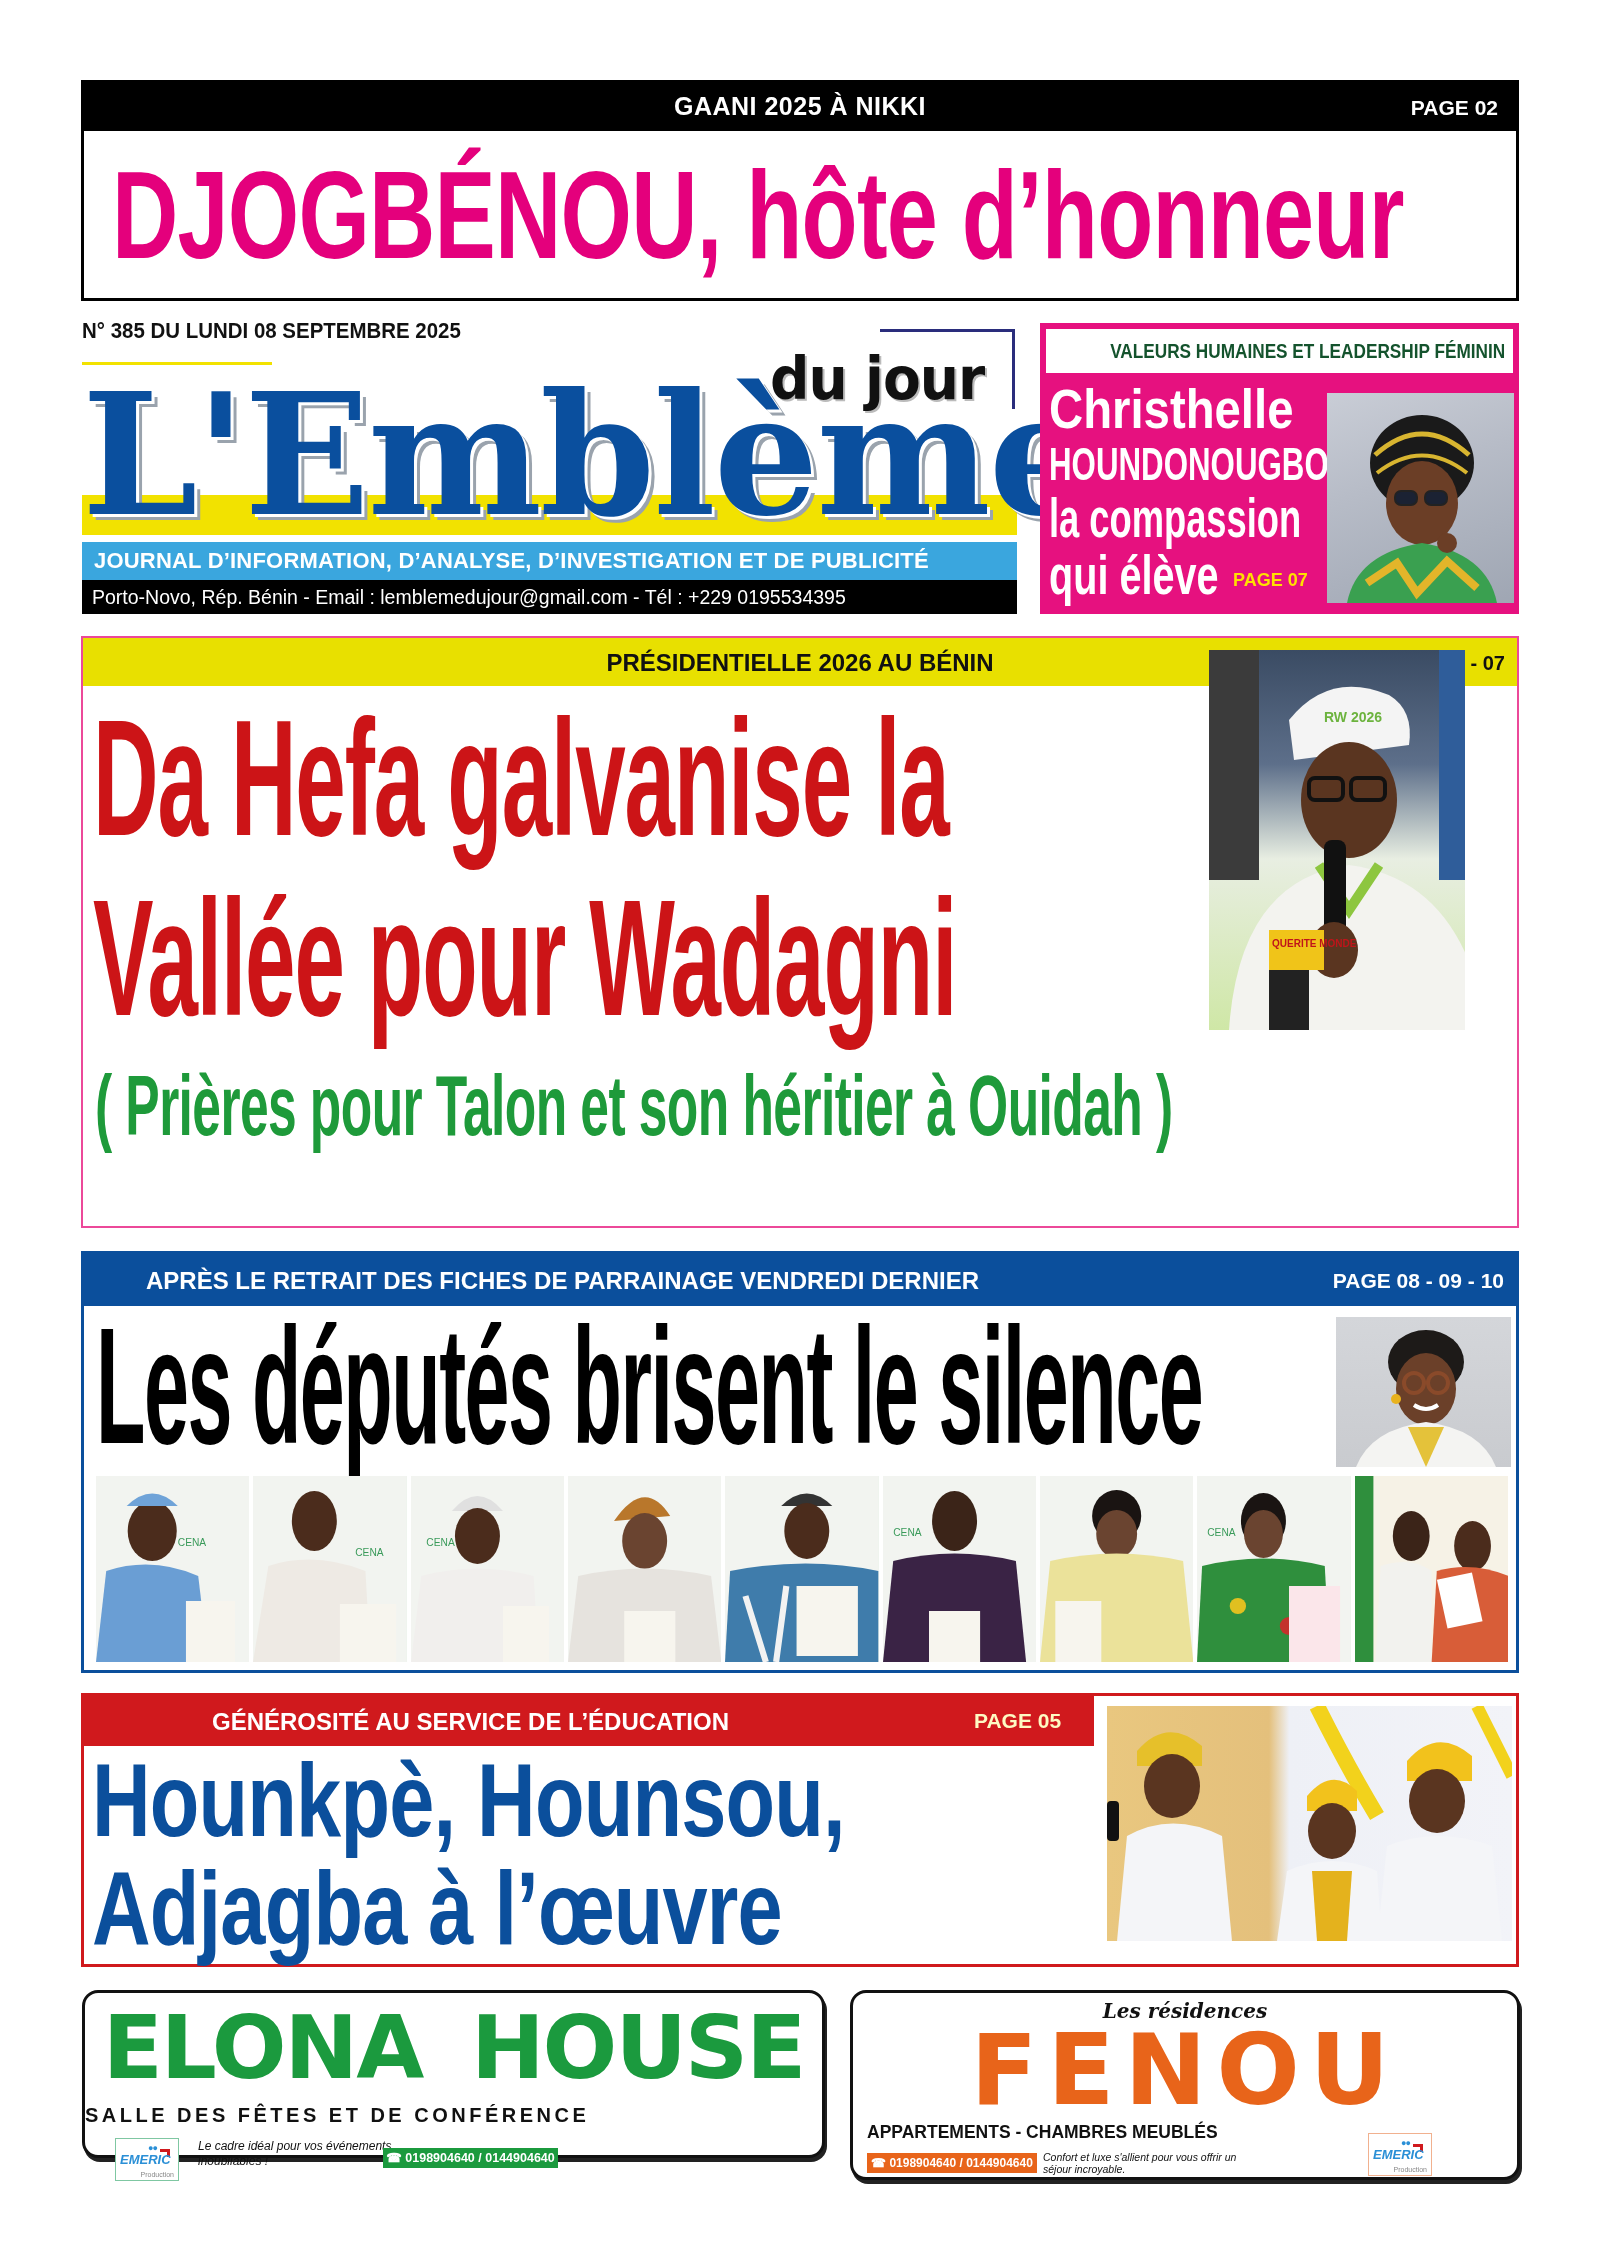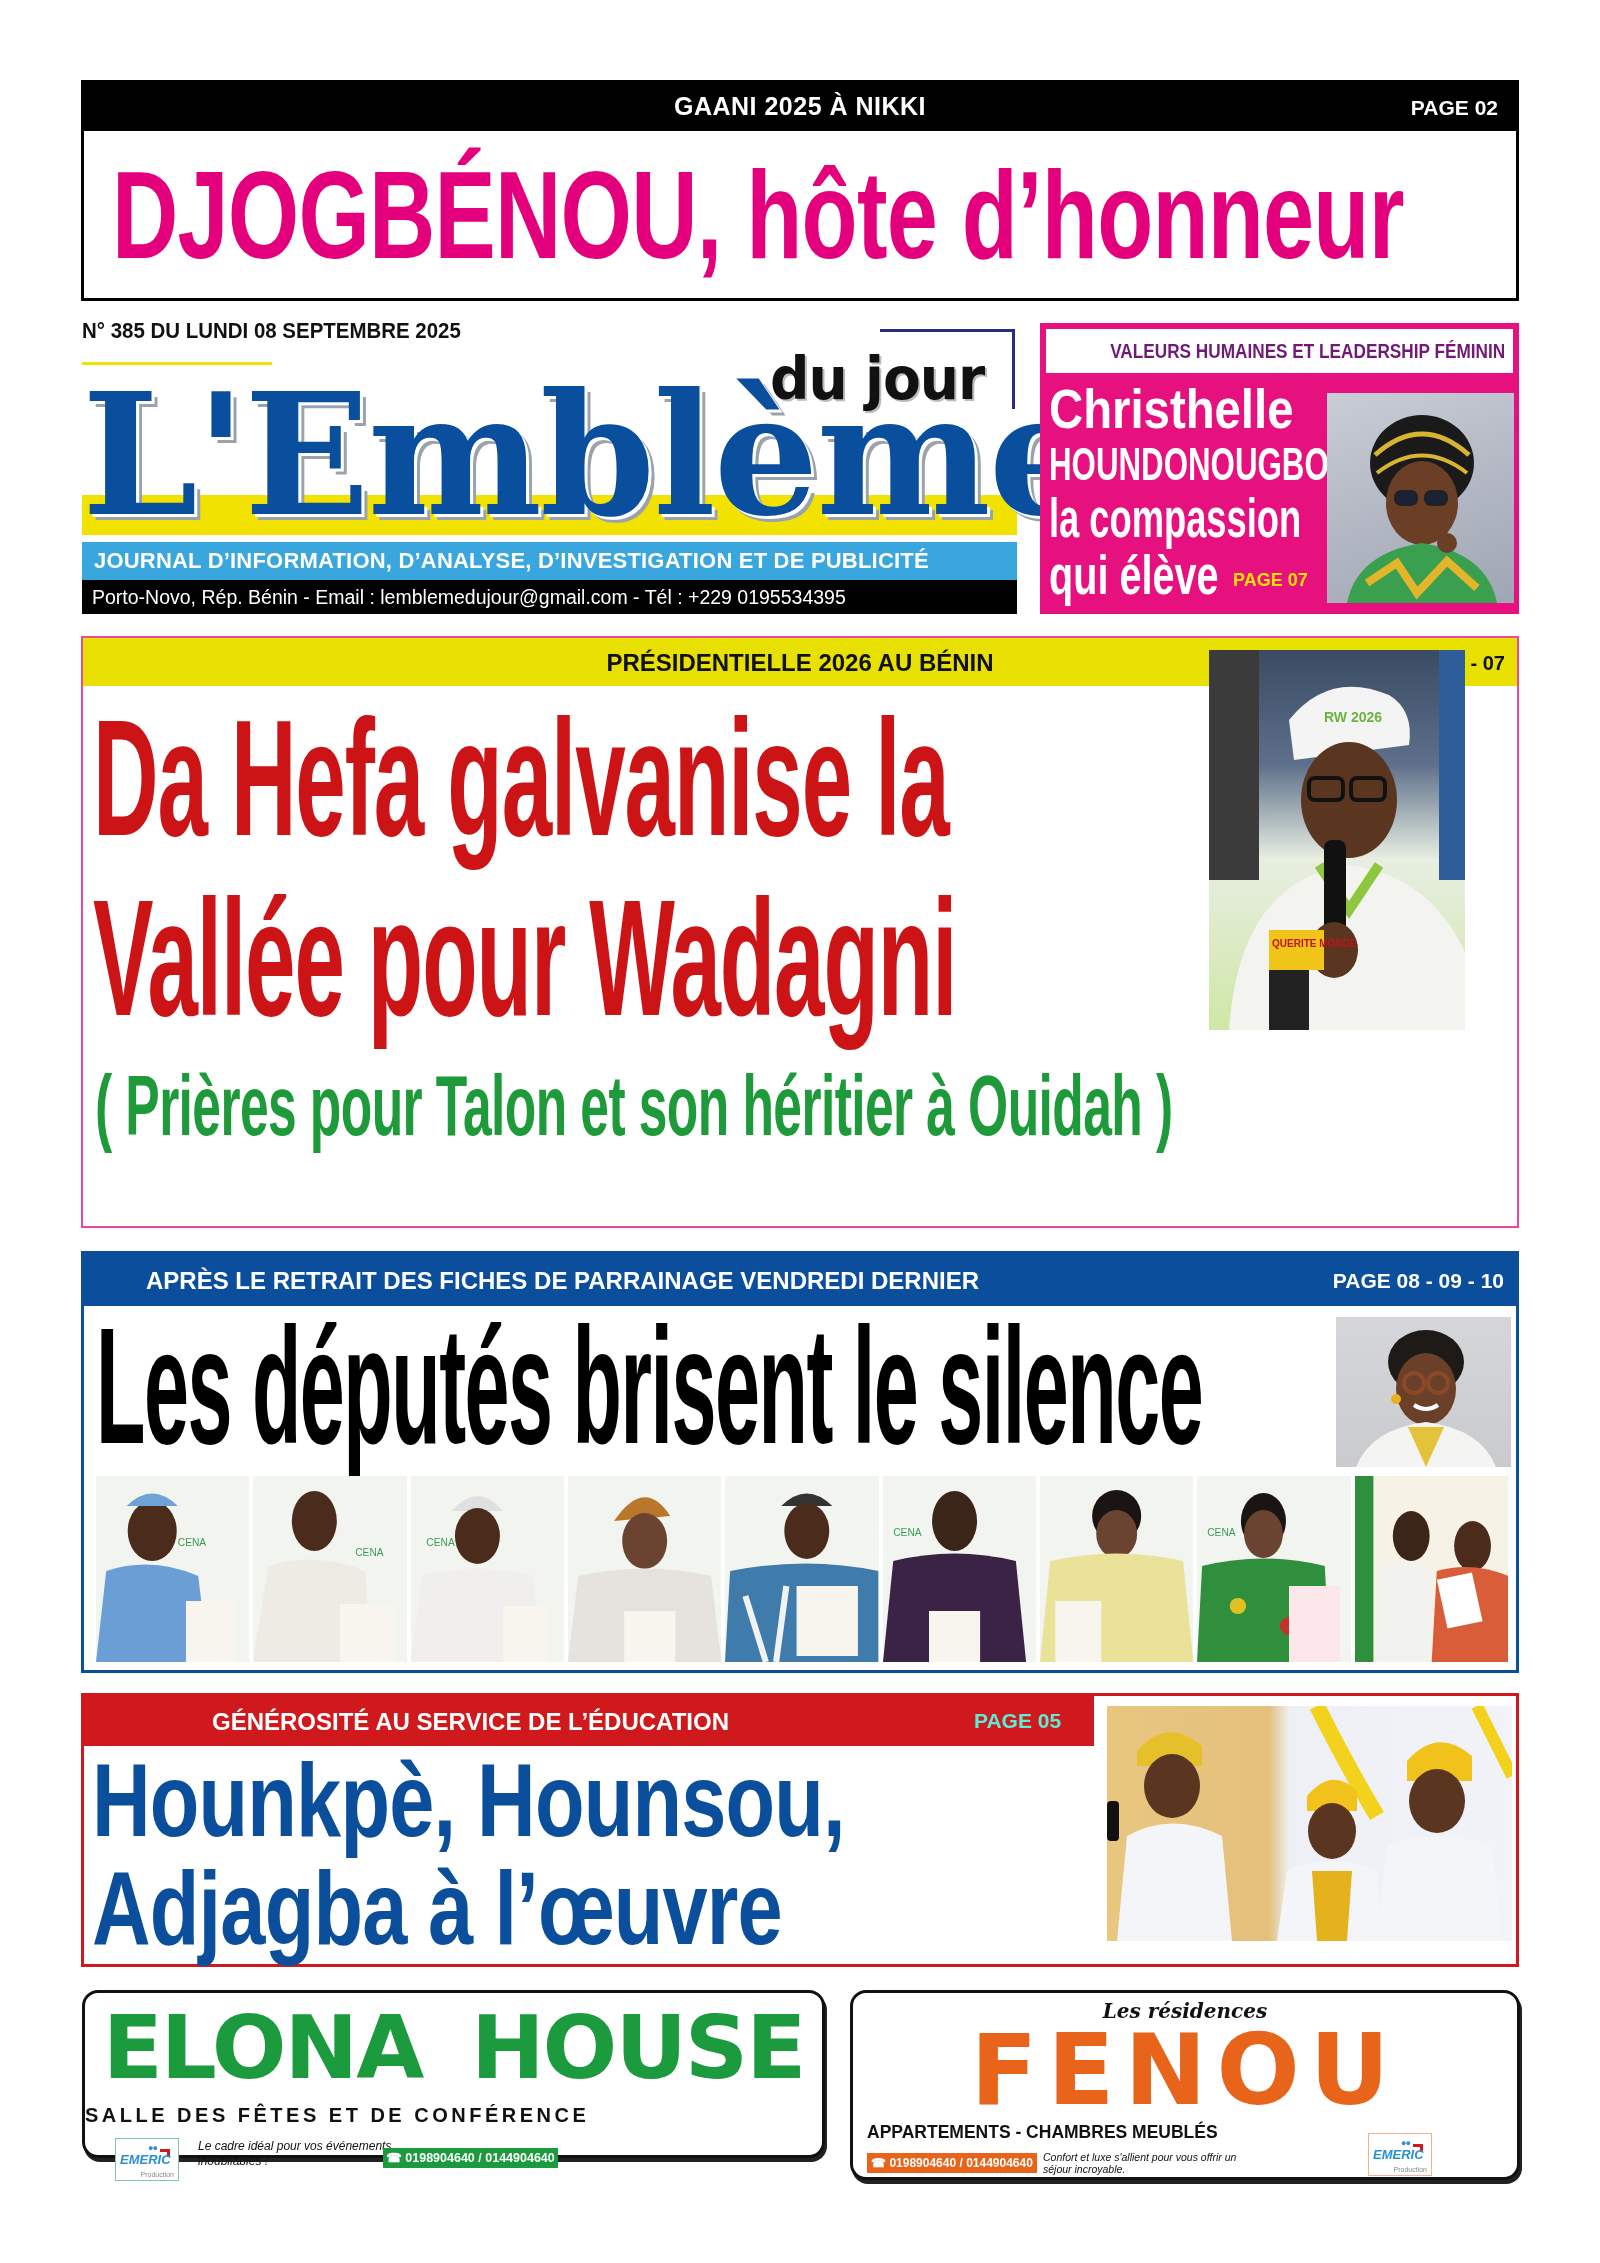--- a/index.html
+++ b/index.html
@@ -20,21 +20,21 @@
   #mast-yellow-line { left: 82px; top: 362px; width: 190px; height: 3px; background: #f2e200; }
   #mast-bracket { left: 880px; top: 329px; width: 135px; height: 80px; border-top: 3px solid #2a2d7c; border-right: 3px solid #2a2d7c; }
   #mast-dujour { left: 770px; top: 345px; font-family: "DejaVu Sans", sans-serif; font-weight: bold; font-size: 58px; color: #111; letter-spacing: -1px; text-shadow: 2px 2px 0 #bbb; transform: scaleX(0.95); transform-origin: left; white-space: nowrap; }
   #mast-yellow-bar { left: 82px; top: 495px; width: 935px; height: 40px; background: #f2e200; }
   #mast-title { left: 82px; top: 370px; font-family: "DejaVu Serif", serif; font-weight: bold; font-size: 168px; line-height: 170px; color: #0a4f9e; letter-spacing: -2px; text-shadow: 3px 3px 0 #ffffff, 6px 6px 0 #9aa3ad; transform: scaleX(0.98); transform-origin: left; white-space: nowrap; }
   #mast-tagline { left: 82px; top: 542px; width: 935px; height: 38px; background: #3aa6de; color: #fff; font-weight: bold; font-size: 22px; line-height: 38px; padding-left: 12px; white-space: nowrap; letter-spacing: 0.2px; }
   #mast-contact { left: 82px; top: 580px; width: 935px; height: 34px; background: #000; color: #fff; font-size: 19.5px; line-height: 34px; padding-left: 10px; white-space: nowrap; }
 
   
   #pink-box { left: 1040px; top: 323px; width: 479px; height: 291px; background: #e6117f; border: 3px solid #e6117f; }
-  #pink-kicker { position: absolute; left: 3px; top: 3px; width: 467px; height: 44px; background: #fff; color: #701a75; font-weight: bold; font-size: 20px; line-height: 44px; text-align: center; white-space: nowrap; padding-left: 32px; }
+  #pink-kicker { position: absolute; left: 3px; top: 3px; width: 467px; height: 44px; background: #fff; color: #14532d; font-weight: bold; font-size: 20px; line-height: 44px; text-align: center; white-space: nowrap; padding-left: 32px; }
   #pink-kicker span { display: inline-block; transform: scaleX(0.86); }
   #pink-lines { position: absolute; left: 6px; top: 55px; color: #fff; }
   .pink-l1 { font-size: 55px; line-height: 57px; transform: scaleX(0.86); }
   .pink-l2 { font-size: 46px; line-height: 52px; transform: scaleX(0.68); }
   .pink-l3 { font-size: 55px; line-height: 57px; transform: scaleX(0.66); }
   .pink-l4 { font-size: 55px; line-height: 57px; transform: scaleX(0.72); }
   #pink-page { position: absolute; left: 190px; top: 244px; color: #ffe000; font-weight: bold; font-size: 18px; }
   #pink-photo { position: absolute; left: 284px; top: 67px; width: 187px; height: 210px; background: linear-gradient(160deg,#c9cdd6 0%,#b7bcc7 40%,#9fa6b3 100%); overflow: hidden; }
 
   
@@ -54,21 +54,21 @@
   #dep-page { position: absolute; right: 12px; top: 15px; font-weight: bold; font-size: 21px; color: #fff; }
   #dep-headline { position: absolute; left: 12px; top: 52px; color: #000; font-size: 165px; line-height: 160px; transform: scaleX(0.49); letter-spacing: -3px; }
   #dep-portrait { position: absolute; left: 1252px; top: 63px; width: 175px; height: 150px; background: linear-gradient(180deg,#d4d6da 0%,#c9cbcf 100%); overflow: hidden; }
   #dep-strip { position: absolute; left: 12px; top: 222px; width: 1412px; height: 186px; display: flex; gap: 4px; }
   .dep-thumb { flex: 1; height: 100%; position: relative; overflow: hidden; background: #eef3ee; }
 
   
   #edu-box { left: 81px; top: 1693px; width: 1438px; height: 274px; border: 3px solid #d0191d; background: #fff; }
   #edu-band { position: absolute; left: 0; top: 0; width: 1010px; height: 50px; background: #d0191d; }
   #edu-kicker { position: absolute; left: 128px; top: 12px; font-weight: bold; font-size: 24px; color: #fff; white-space: nowrap; }
-  #edu-page { position: absolute; left: 890px; top: 13px; font-weight: bold; font-size: 21px; color: #5eead4; }
+  #edu-page { position: absolute; left: 890px; top: 13px; font-weight: bold; font-size: 21px; color: #fef9c3; }
   #edu-headline { position: absolute; left: 8px; top: 50px; color: #0b4f9c; }
   .edu-line { font-size: 104px; line-height: 108px; transform: scaleX(0.78); letter-spacing: -1px; }
   #edu-photo { position: absolute; left: 1023px; top: 10px; width: 405px; height: 235px; background: linear-gradient(90deg,#e9c77f 0%,#e4c07c 40%,#eef0f6 45%,#f2f3f8 100%); overflow: hidden; }
 
   
   .ad { border: 3px solid #111; border-radius: 16px; background: #fff; box-shadow: 2px 4px 0 #222; }
   #ad-elona { left: 82px; top: 1990px; width: 743px; height: 168px; text-decoration: underline; }
   #ad-fenou { left: 850px; top: 1990px; width: 670px; height: 190px; }
   #elona-title { position: absolute; left: 0; right: 0; top: 10px; text-align: center; font-family: "DejaVu Sans", sans-serif; font-weight: bold; font-size: 88px; line-height: 90px; color: #1b9a3e; letter-spacing: -2px; white-space: nowrap; word-spacing: 20px; }
   #elona-sub { position: absolute; left: 0; right: 0; top: 111px; text-align: left; font-weight: bold; font-size: 20px; letter-spacing: 3.5px; color: #111; white-space: nowrap; }

